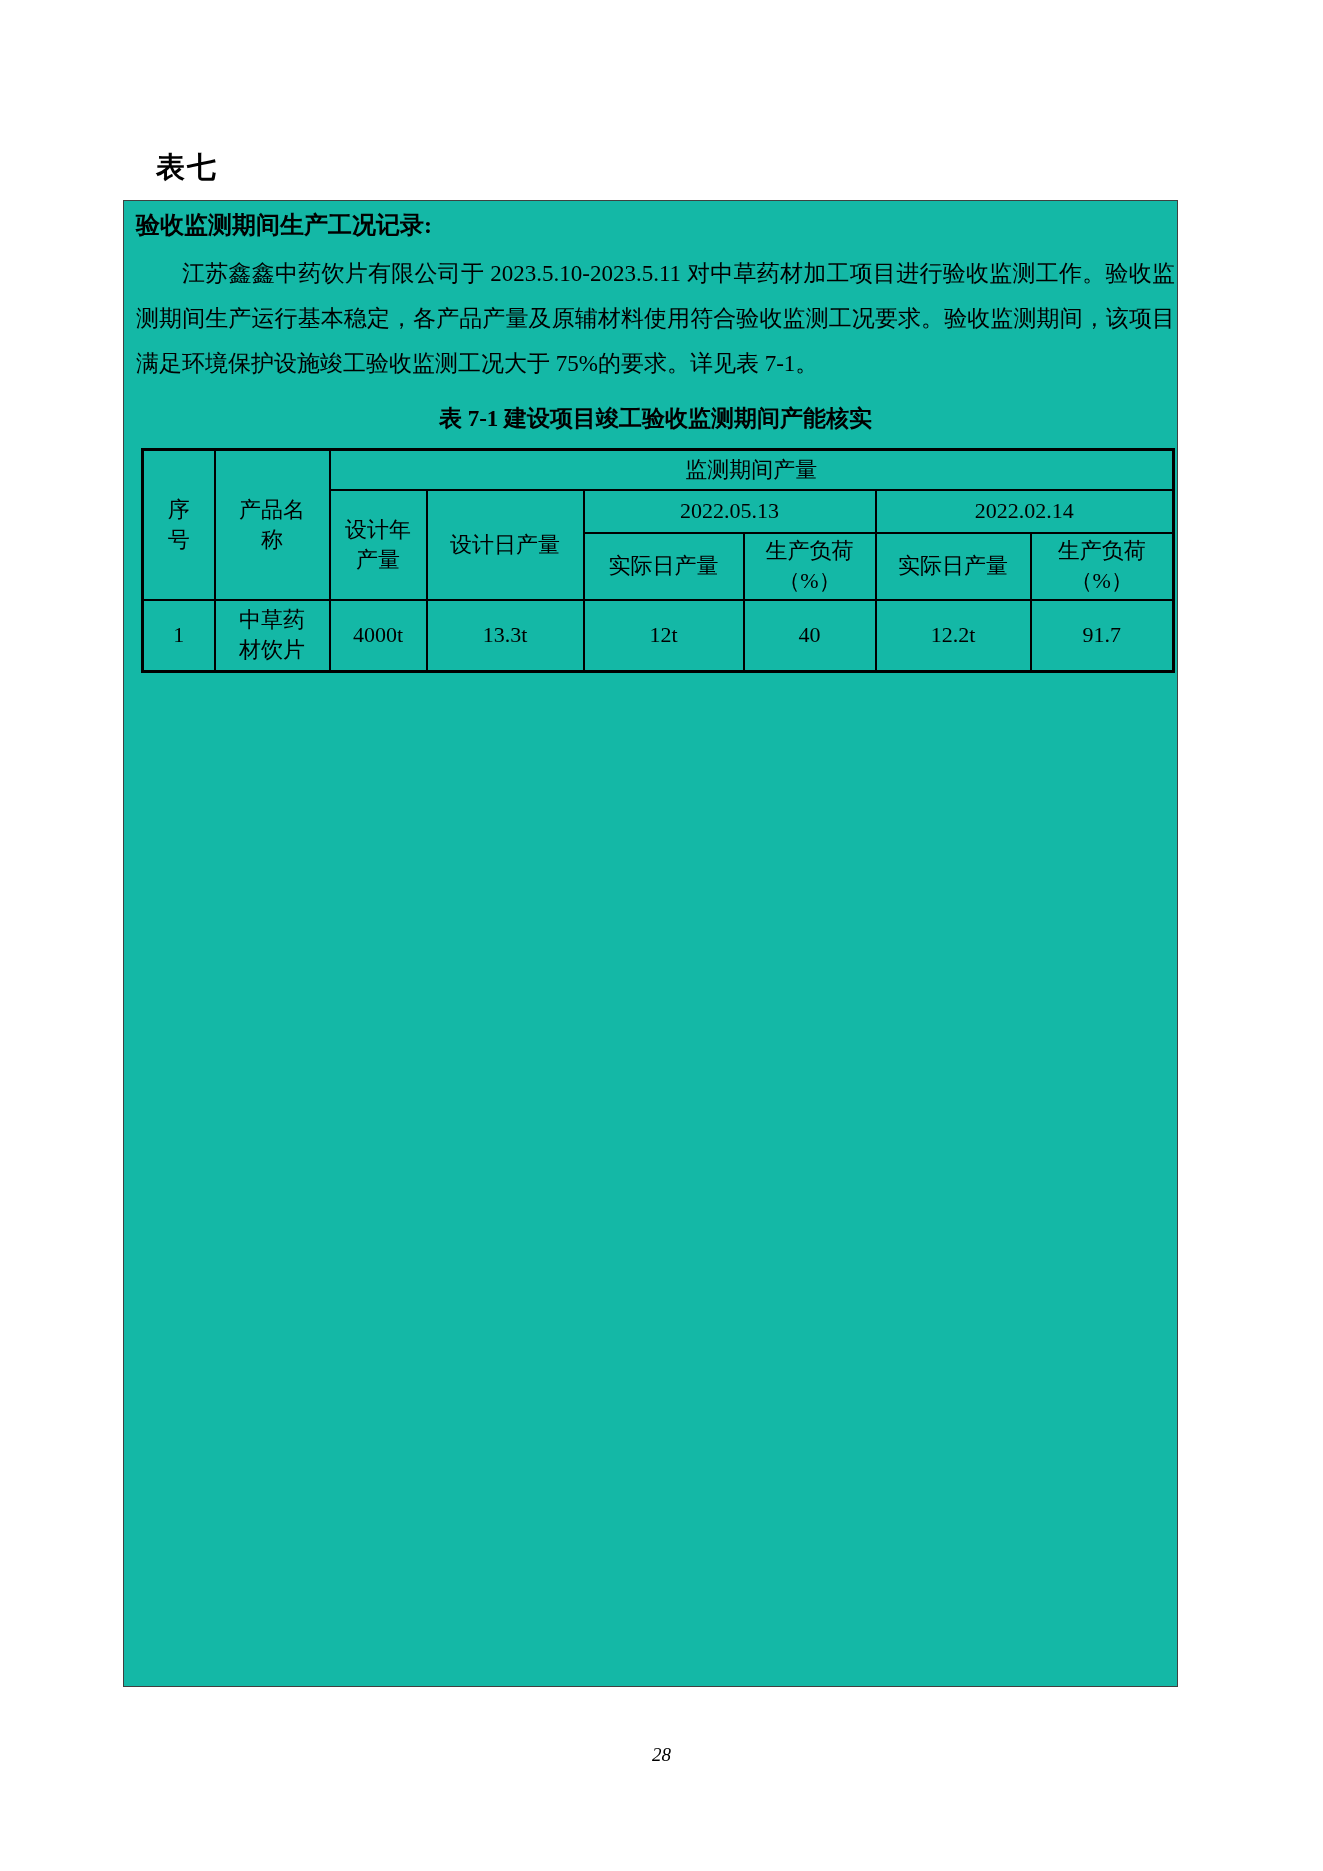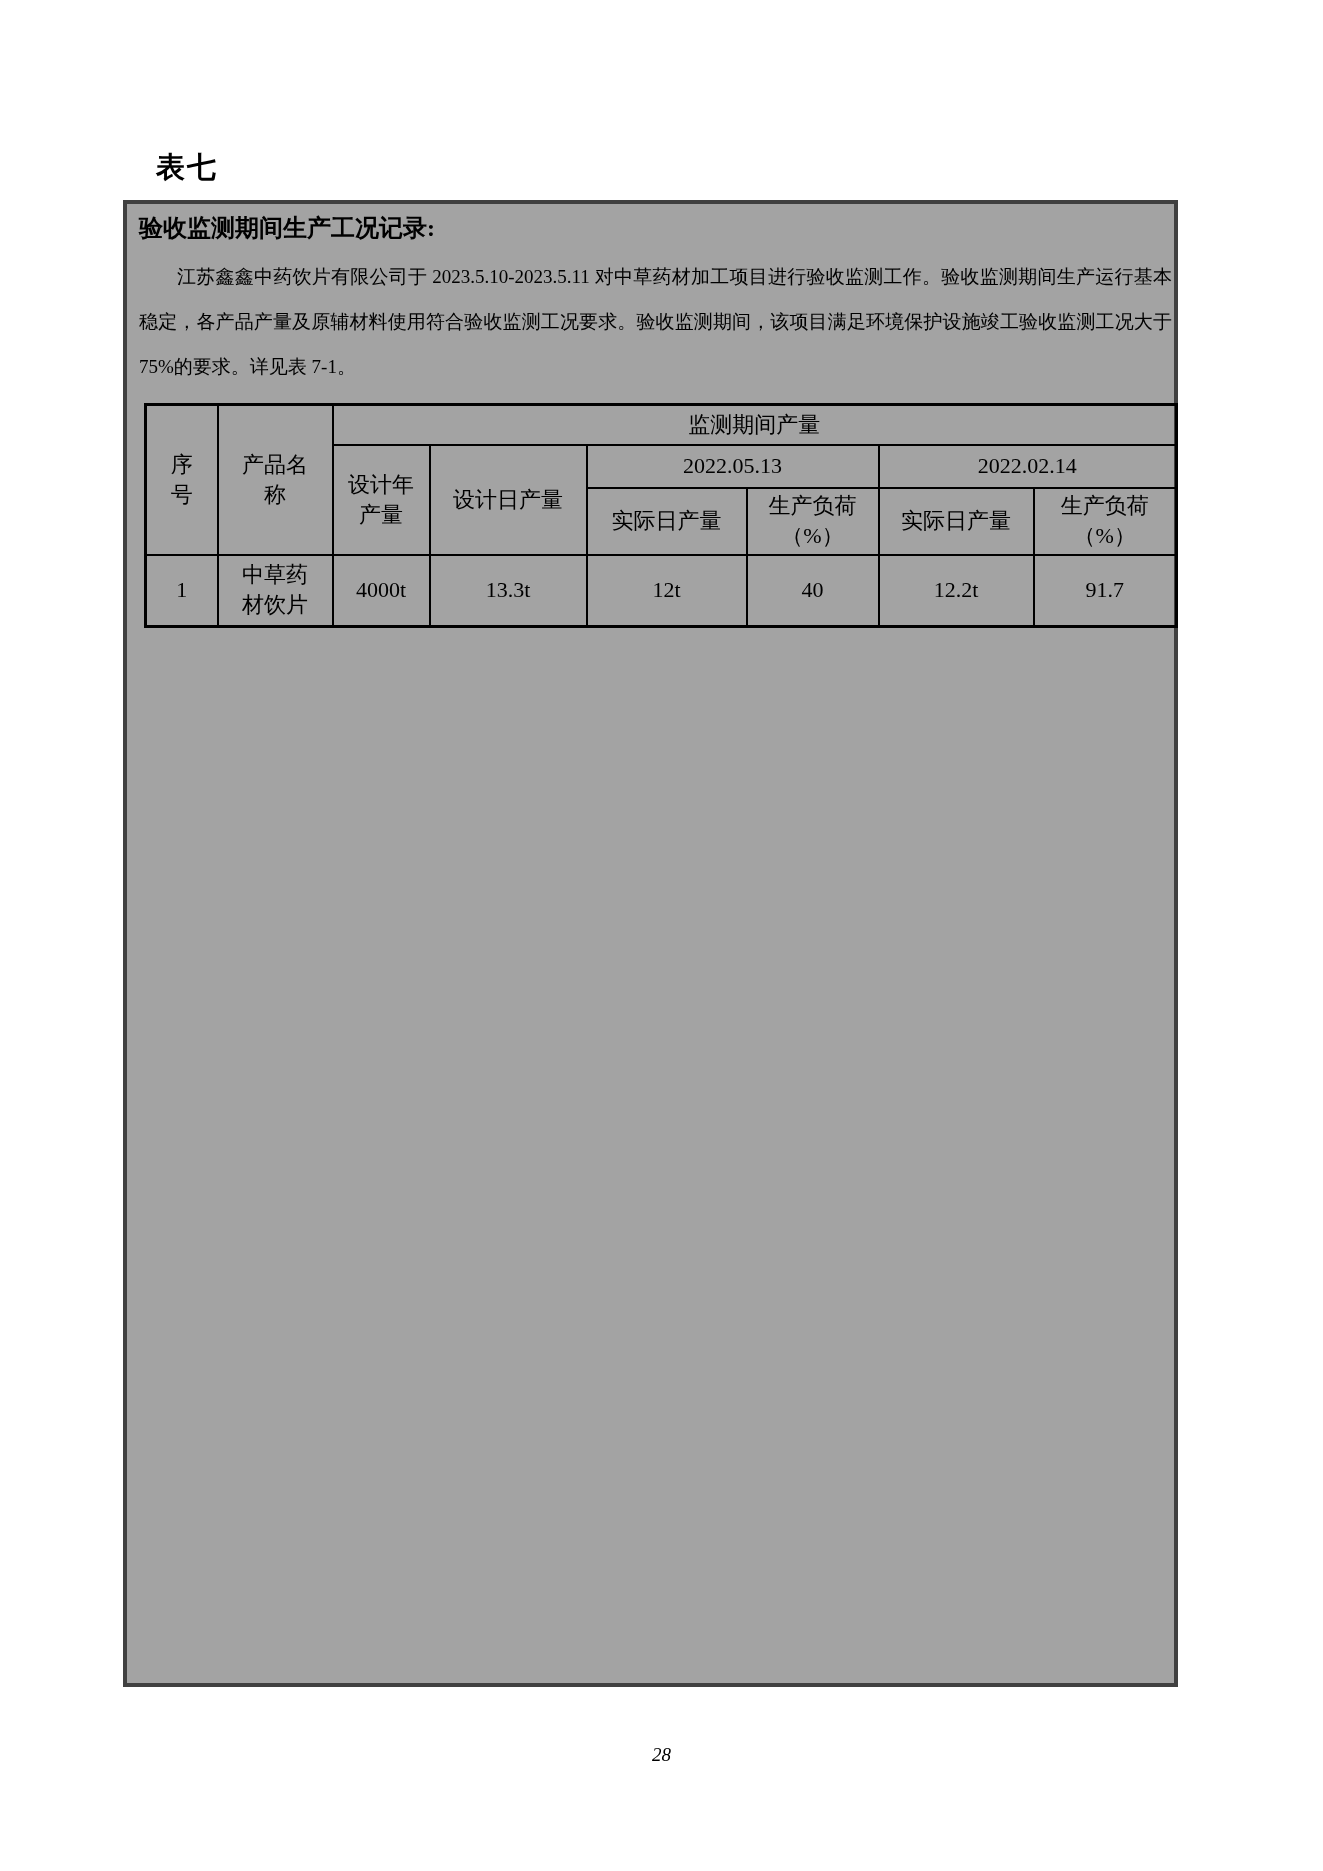--- a/index.html
+++ b/index.html
@@ -22,32 +22,32 @@
     font-size:29px;
     font-weight:bold;
     letter-spacing:2px;
   }
   .content-box {
     position:absolute;
     left:123px;
     top:200px;
     width:1055px;
     height:1487px;
-    border:4px solid #404040;
+    border:1px solid #404040;
     padding:6px 2px 0 12px;
-    background:#a3a3a3;
+    background:#14b8a6;
   }
   .section-title {
     font-size:24px;
     font-weight:bold;
     line-height:36px;
   }
   .body-paragraph {
     margin-top:8px;
-    font-size:19px;
+    font-size:23px;
     line-height:45px;
     text-align:justify;
     text-indent:2em;
   }
   .table-title {
     margin-top:18px;
     text-align:center;
     font-size:23px;
     font-weight:bold;
     line-height:30px;
@@ -90,20 +90,21 @@
 <div class="page">
 
   <div class="page-heading">表七</div>
 
   <div class="content-box">
 
     <div class="section-title">验收监测期间生产工况记录:</div>
 
     <div class="body-paragraph">江苏鑫鑫中药饮片有限公司于 2023.5.10-2023.5.11 对中草药材加工项目进行验收监测工作。验收监测期间生产运行基本稳定，各产品产量及原辅材料使用符合验收监测工况要求。验收监测期间，该项目满足环境保护设施竣工验收监测工况大于 75%的要求。详见表 7-1。</div>
 
+    <div class="table-title">表 7-1  建设项目竣工验收监测期间产能核实</div>
 
     <table class="capacity-table">
       <colgroup>
         <col style="width:72px">
         <col style="width:115px">
         <col style="width:97px">
         <col style="width:157px">
         <col style="width:160px">
         <col style="width:132px">
         <col style="width:155px">

